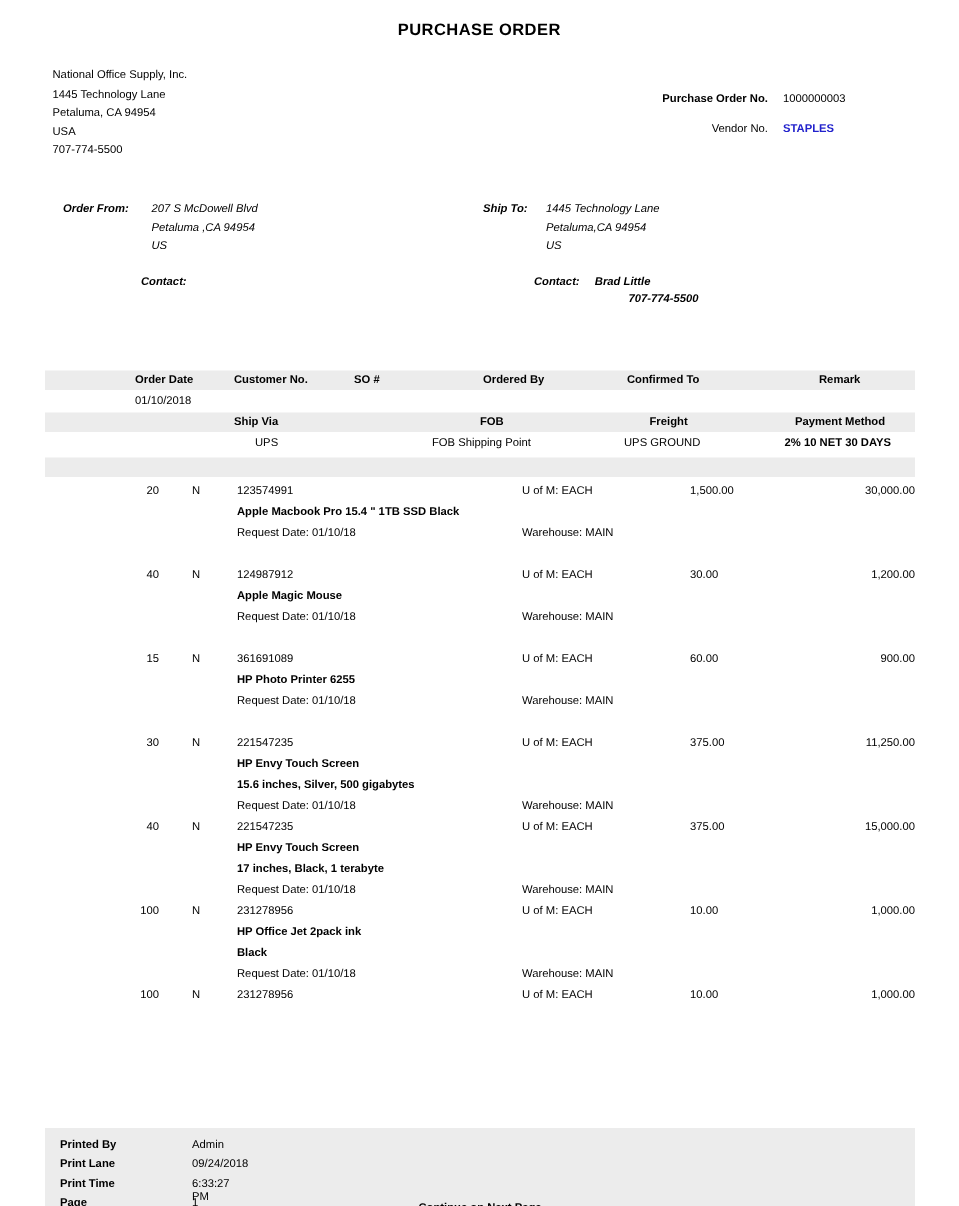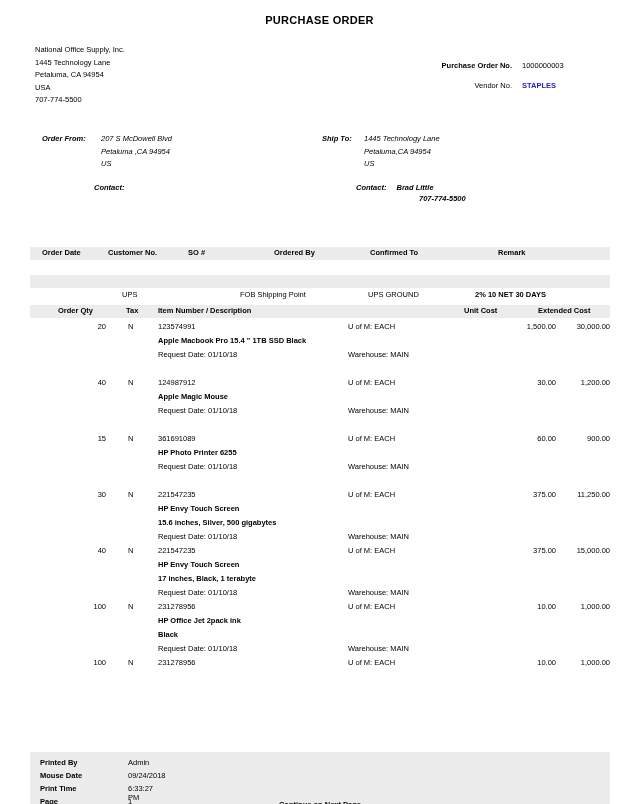--- a/index.html
+++ b/index.html
@@ -120,21 +120,21 @@
     background: #ececec;
     height: 13px;
   }
   .band-row {
     position: absolute;
     left: 30px;
     width: 580px;
     height: 13px;
     font-size: 7.5px;
   }
-  .cell { position: absolute; white-space: nowrap; }
+  .cell { position: absolute; white-space: nowrap; margin-left: 48px; }
   .bold { font-weight: bold; }
   
   .items {
     position: absolute;
     top: 308px;
     left: 30px;
     width: 580px;
   }
   .item {
     position: relative;
@@ -142,21 +142,21 @@
     font-size: 7.5px;
   }
   .item .qty   { position: absolute; left: 44px;  width: 32px; text-align: right; }
   .item .tax   { position: absolute; left: 98px;  width: 10px; }
   .item .inum  { position: absolute; left: 128px; text-align: right; }
   .item .desc1 { position: absolute; left: 128px; top: 14px; font-weight: bold; }
   .item .desc2 { position: absolute; left: 128px; top: 28px; font-weight: bold; }
   .item .rdate { position: absolute; left: 128px; }
   .item .uom   { position: absolute; left: 318px; }
   .item .wh    { position: absolute; left: 318px; }
-  .item .ucost { position: absolute; left: 456px; width: 70px; text-align: right; }
+  .item .ucost { position: absolute; left: 430px; width: 70px; }
   .item .ecost { position: absolute; left: 510px; width: 70px; text-align: right; }
   
   .footer {
     position: absolute;
     left: 30px;
     top: 738px;
     width: 580px;
     height: 60px;
     background: #ececec;
     font-size: 7.5px;
@@ -230,37 +230,44 @@
 
   <div class="band" style="top:233px;"></div>
   <div class="band-row" style="top:234px;">
     <div class="cell bold" style="left:12px;">Order Date</div>
     <div class="cell bold" style="left:78px;">Customer No.</div>
     <div class="cell bold" style="left:158px;">SO #</div>
     <div class="cell bold" style="left:244px;">Ordered By</div>
     <div class="cell bold" style="left:340px;">Confirmed To</div>
     <div class="cell bold" style="left:468px;">Remark</div>
   </div>
+  <div class="band-row" style="top:248px;">
+    <div class="cell" style="left:12px;">01/10/2018</div>
+    <div class="cell" style="left:78px;"></div>
+    <div class="cell" style="left:158px;"></div>
+    <div class="cell" style="left:232px;"></div>
+    <div class="cell" style="left:340px;"></div>
+    <div class="cell" style="left:468px;"></div>
+  </div>
 
   <div class="band" style="top:261px;"></div>
+  <div class="band-row" style="top:262px;">
+    <div class="cell bold" style="left:78px;">Ship Via</div>
+    <div class="cell bold" style="left:242px;">FOB</div>
+    <div class="cell bold" style="left:355px;">Freight</div>
+    <div class="cell bold" style="left:452px;">Payment Method</div>
+  </div>
   <div class="band-row" style="top:276px;">
     <div class="cell" style="left:92px;">UPS</div>
     <div class="cell" style="left:210px;">FOB Shipping Point</div>
     <div class="cell" style="left:338px;text-align:center;">UPS GROUND</div>
     <div class="cell bold" style="left:445px;">2% 10 NET 30 DAYS</div>
   </div>
 
   <div class="band" style="top:291px;"></div>
-  <div class="band-row" style="top:292px;">
-    <div class="cell bold" style="left:28px;">Order Qty</div>
-    <div class="cell bold" style="left:96px;">Tax</div>
-    <div class="cell bold" style="left:128px;">Item Number / Description</div>
-    <div class="cell bold" style="left:434px;">Unit Cost</div>
-    <div class="cell bold" style="left:508px;">Extended Cost</div>
-  </div>
 
   <div class="items">
 
     <div class="item">
       <div class="qty">20</div>
       <div class="tax">N</div>
       <div class="inum">123574991</div>
       <div class="desc1">Apple Macbook Pro 15.4 " 1TB SSD Black</div>
       <div class="desc2"></div>
       <div class="rdate" style="top:28px;">Request Date: 01/10/18</div>
@@ -345,21 +352,21 @@
     </div>
 
   </div>
 
   <div class="footer">
     <div class="frow" style="top:6px;">
       <span class="flbl">Printed By</span>
       <span class="fval">Admin</span>
     </div>
     <div class="frow" style="top:19px;">
-      <span class="flbl">Mouse Date</span>
+      <span class="flbl">Print Lane</span>
       <span class="fval">09/24/2018</span>
     </div>
     <div class="frow" style="top:32px;">
       <span class="flbl">Print Time</span>
       <span class="fval">6:33:27 PM</span>
     </div>
     <div class="frow" style="top:45px;">
       <span class="flbl">Page</span>
       <span class="fval">1</span>
     </div>

